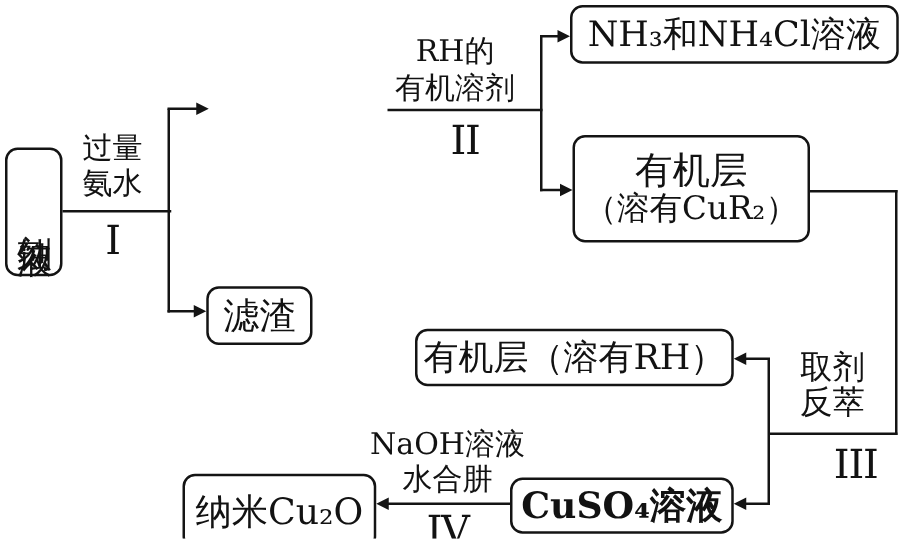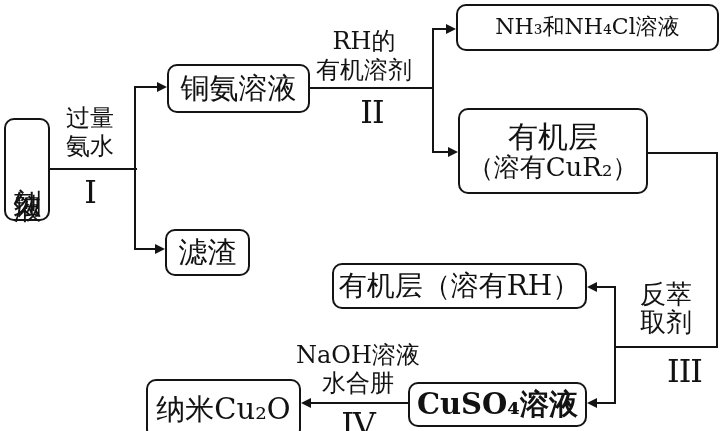--- a/index.html
+++ b/index.html
@@ -59,30 +59,27 @@
 </style>
 </head>
 <body>
 
 <div class="stage">
 
   <div class="node" style="left:4px; top:118px; width:46px; height:103px;">
     <span class="vtext">刻蚀液</span>
   </div>
 
-  <div class="node" style="left:167px; top:64px; width:143px; height:49px;">
-    <span class="l1">铜氨溶液</span>
-  </div>
 
   <div class="node" style="left:165px; top:229px; width:85px; height:47px;">
     <span class="l1">滤渣</span>
   </div>
 
   <div class="node" style="left:456px; top:4px; width:263px; height:47px;">
-    <span class="l1" style="font-size:22px;">NH₃和NH₄Cl溶液</span>
+    <span class="l1" style="font-size:28px;">NH₃和NH₄Cl溶液</span>
   </div>
 
   <div class="node" style="left:458px; top:108px; width:190px; height:86px;">
     <span class="l1" style="font-size:30px;">有机层</span>
     <span class="l2">（溶有CuR₂）</span>
   </div>
 
   <div class="node" style="left:332px; top:263px; width:255px; height:46px;">
     <span class="l1" style="font-size:28px;">有机层（溶有RH）</span>
   </div>
@@ -121,22 +118,22 @@
 
   <div class="hline" style="left:648px; top:152px; width:70px; height:2px;"></div>
   <div class="vline" style="left:716px; top:152px; width:2px; height:196px;"></div>
   <div class="hline" style="left:615px; top:346px; width:103px; height:2px;"></div>
   <div class="vline" style="left:614px; top:287px; width:2px; height:117px;"></div>
   <div class="hline" style="left:596px; top:286px; width:20px; height:2px;"></div>
   <div class="arr left" style="left:587px; top:281.5px;"></div>
   <div class="hline" style="left:596px; top:402px; width:20px; height:2px;"></div>
   <div class="arr left" style="left:587px; top:397.5px;"></div>
   <div class="slabel" style="left:630px; top:280px; width:72px; font-size:26px;">
+    <span>取剂</span>
     <span>反萃</span>
-    <span>取剂</span>
   </div>
   <div class="numeral" style="left:630px; top:352px; width:72px;text-align:right;">III</div>
 
   <div class="hline" style="left:310px; top:402px; width:98px; height:2px;"></div>
   <div class="arr left" style="left:301px; top:397.5px;"></div>
   <div class="slabel" style="left:280px; top:341px; width:156px;">
     <span>NaOH溶液</span>
     <span>水合肼</span>
   </div>
   <div class="numeral" style="left:320px; top:405px; width:76px;">IV</div>

